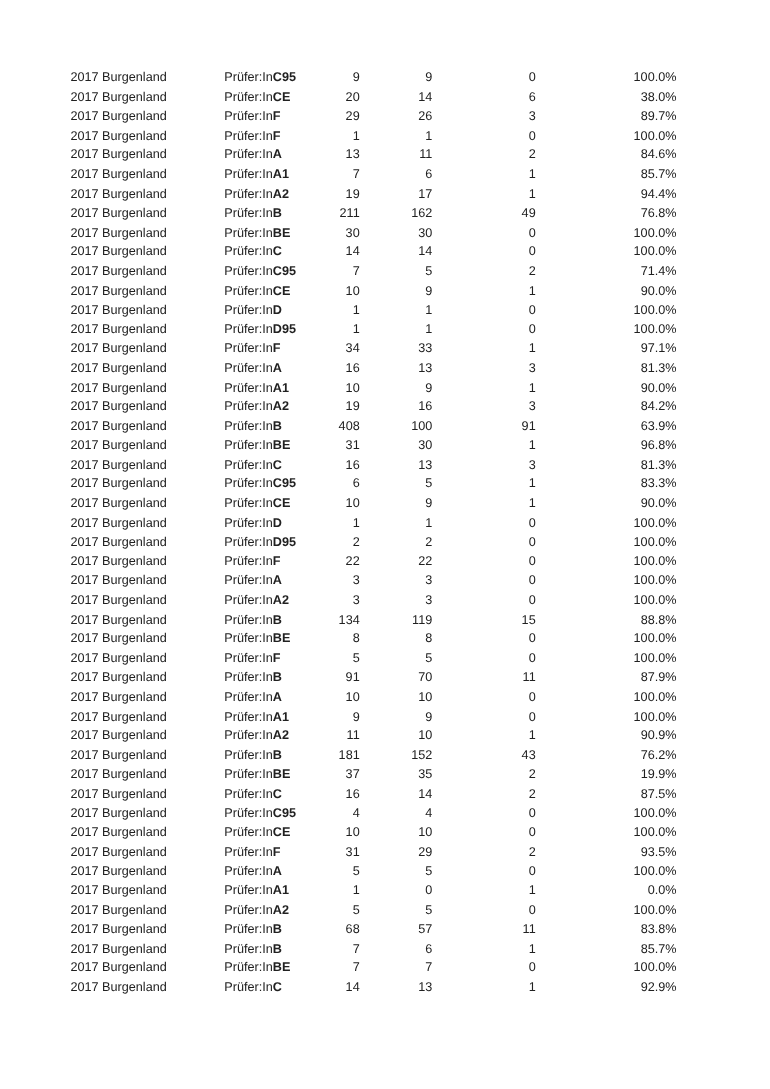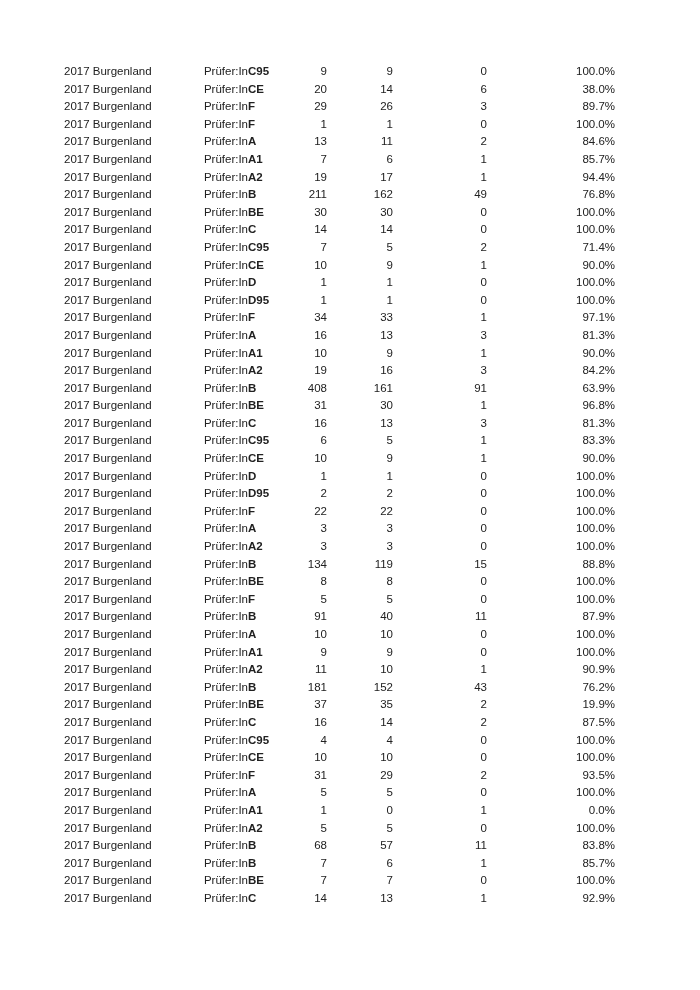--- a/index.html
+++ b/index.html
@@ -202,21 +202,21 @@
         <span class="cell c-cand">19</span>
         <span class="cell c-passed">16</span>
         <span class="cell c-failed">3</span>
         <span class="cell c-rate">84.2%</span>
       </div>
       <div class="row">
         <span class="cell c-year">2017 Burgenland</span>
         <span class="cell c-examiner">Prüfer:In</span>
         <span class="cell c-class">B</span>
         <span class="cell c-cand">408</span>
-        <span class="cell c-passed">161</span>
+        <span class="cell c-passed">100</span>
         <span class="cell c-failed">91</span>
         <span class="cell c-rate">63.9%</span>
       </div>
       <div class="row">
         <span class="cell c-year">2017 Burgenland</span>
         <span class="cell c-examiner">Prüfer:In</span>
         <span class="cell c-class">BE</span>
         <span class="cell c-cand">31</span>
         <span class="cell c-passed">30</span>
         <span class="cell c-failed">1</span>
@@ -319,21 +319,21 @@
         <span class="cell c-cand">5</span>
         <span class="cell c-passed">5</span>
         <span class="cell c-failed">0</span>
         <span class="cell c-rate">100.0%</span>
       </div>
       <div class="row">
         <span class="cell c-year">2017 Burgenland</span>
         <span class="cell c-examiner">Prüfer:In</span>
         <span class="cell c-class">B</span>
         <span class="cell c-cand">91</span>
-        <span class="cell c-passed">40</span>
+        <span class="cell c-passed">70</span>
         <span class="cell c-failed">11</span>
         <span class="cell c-rate">87.9%</span>
       </div>
       <div class="row">
         <span class="cell c-year">2017 Burgenland</span>
         <span class="cell c-examiner">Prüfer:In</span>
         <span class="cell c-class">A</span>
         <span class="cell c-cand">10</span>
         <span class="cell c-passed">10</span>
         <span class="cell c-failed">0</span>

